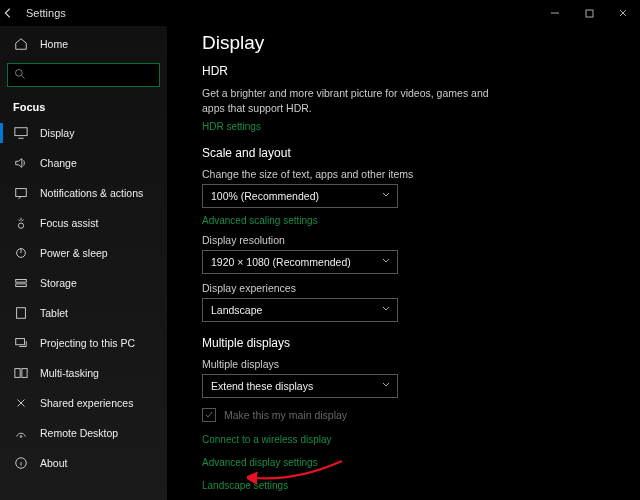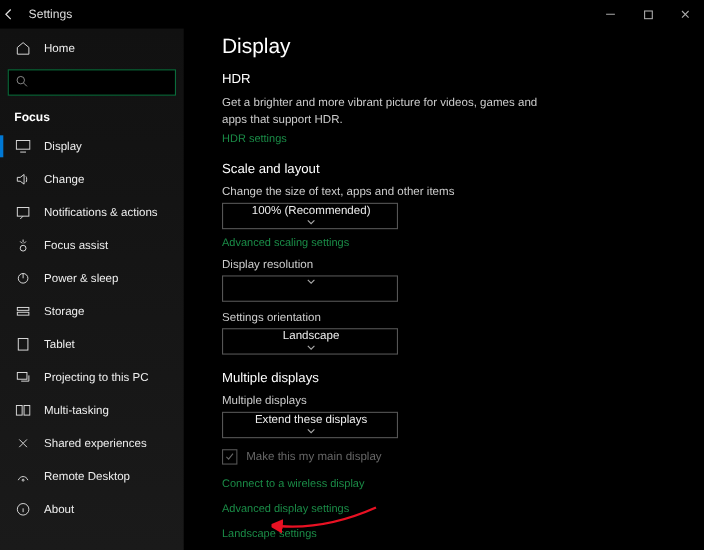--- a/index.html
+++ b/index.html
@@ -24,21 +24,21 @@
   .main{flex:1;background:#000;padding:4px 20px 10px 20px;overflow-y:auto;font-size:10.5px;color:#ccc;}
   .main::-webkit-scrollbar{width:4px;}
   .main::-webkit-scrollbar-thumb{background:#333;}
   .h1{font-size:19px;font-weight:400;color:#fff;margin:2px 0 10px 0;}
   .h2{font-size:12px;font-weight:400;color:#fff;margin:14px 0 8px 0;}
   .h2.first{margin-top:8px;}
   .desc{font-size:10.5px;color:#ccc;max-width:290px;line-height:1.4;}
   .link{color:#1a8c47;font-size:10px;margin-top:6px;display:inline-block;cursor:pointer;}
   .link.block{display:block;margin-top:12px;}
   .lbl-small{font-size:10.5px;color:#ccc;margin-top:8px;margin-bottom:4px;}
-  .select{display:flex;align-items:center;justify-content:space-between;border:1px solid #555;height:24px;width:160px;padding:0 6px 0 8px;cursor:pointer;background:#000;flex-direction:column;}
+  .select{display:flex;align-items:center;justify-content:space-between;border:1px solid #555;height:24px;width:196px;padding:0 6px 0 8px;cursor:pointer;background:#000;}
   .select .val{font-size:10.5px;color:#eee;}
   .select .chev{color:#aaa;}
   .checkbox-row{display:flex;align-items:center;margin-top:10px;color:#666;font-size:10.5px;}
   .checkbox-row .cb{width:14px;height:14px;border:1px solid #555;margin-right:8px;display:flex;align-items:center;justify-content:center;}
   .checkbox-row .cb svg{stroke:#666;}
   .arrow-anno{position:absolute;pointer-events:none;}
 </style>
 </head>
 <body>
 
@@ -208,26 +208,27 @@
     <div class="select">
       <span class="val">100% (Recommended)</span>
       <span class="chev"><svg width="10" height="10" viewBox="0 0 10 10">
             <path d="M2 3l3 3 3-3" fill="none" stroke="#aaa" stroke-width="1"></path>
           </svg></span>
     </div>
     <a class="link" style="margin-top:7px">Advanced scaling settings</a>
 
     <div class="lbl-small">Display resolution</div>
     <div class="select">
-      <span class="chev"><svg width="10" height="10" viewBox="0 0 10 10">
-            <path d="M2 3l3 3 3-3" fill="none" stroke="#aaa" stroke-width="1"></path>
-          </svg></span>
-    </div>
-
-    <div class="lbl-small">Settings orientation</div>
+      <span class="val">1920 × 1080 (Recommended)</span>
+      <span class="chev"><svg width="10" height="10" viewBox="0 0 10 10">
+            <path d="M2 3l3 3 3-3" fill="none" stroke="#aaa" stroke-width="1"></path>
+          </svg></span>
+    </div>
+
+    <div class="lbl-small">Display experiences</div>
     <div class="select">
       <span class="val">Landscape</span>
       <span class="chev"><svg width="10" height="10" viewBox="0 0 10 10">
             <path d="M2 3l3 3 3-3" fill="none" stroke="#aaa" stroke-width="1"></path>
           </svg></span>
     </div>
 
     <div class="h2">Multiple displays</div>
     <div class="lbl-small" style="margin-top:4px">Multiple displays</div>
     <div class="select">

